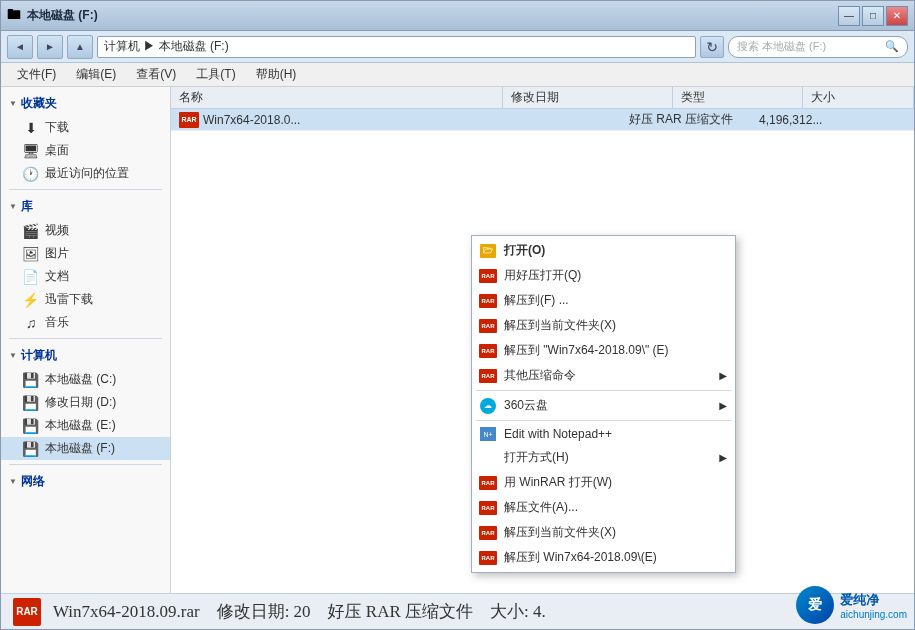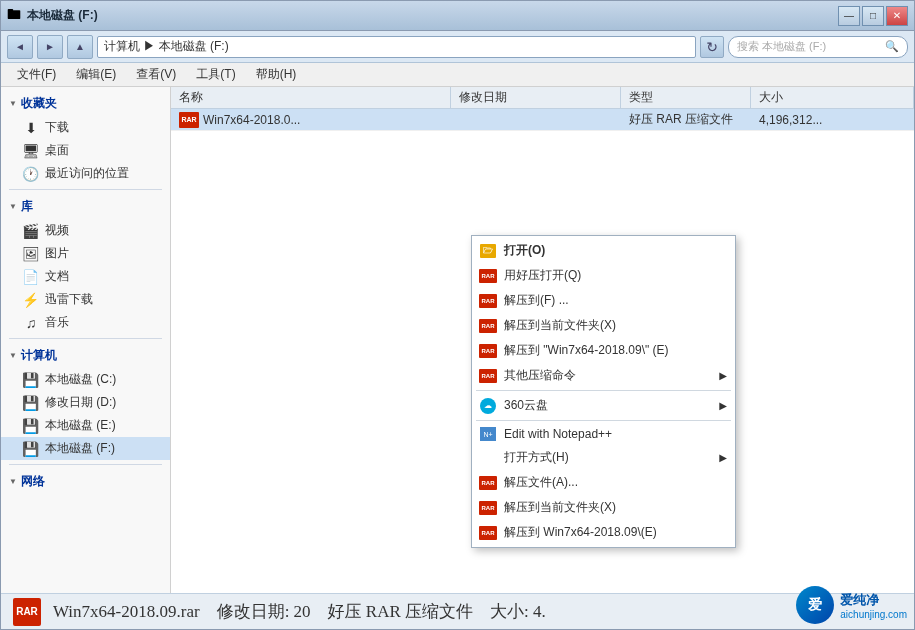--- a/index.html
+++ b/index.html
@@ -261,21 +261,21 @@
     .col-header {
       padding: 2px 8px;
       font-size: 12px;
       color: #333;
       border-right: 1px solid #c0d0e0;
       display: flex;
       align-items: center;
       cursor: pointer;
     }
 
-    .col-name { width: 280px; }
+    .col-name { width: 332px; }
     .col-date { width: 170px; }
     .col-type { width: 130px; }
     .col-size { flex: 1; }
 
     .file-list-body {
       flex: 1;
       overflow-y: auto;
     }
 
     .file-row {
@@ -680,20 +680,26 @@
           </span>
           <span>Edit with Notepad++</span>
         </div>
 
         <div class="ctx-item">
           <span class="ctx-icon"></span>
           <span>打开方式(H)</span>
           <span class="ctx-arrow">▶</span>
         </div>
 
+        <div class="ctx-item">
+          <span class="ctx-icon">
+            <span class="rar-icon-sm">RAR</span>
+          </span>
+          <span>用 WinRAR 打开(W)</span>
+        </div>
 
         <div class="ctx-item">
           <span class="ctx-icon">
             <span class="rar-icon-sm">RAR</span>
           </span>
           <span>解压文件(A)...</span>
         </div>
 
         <div class="ctx-item">
           <span class="ctx-icon">

